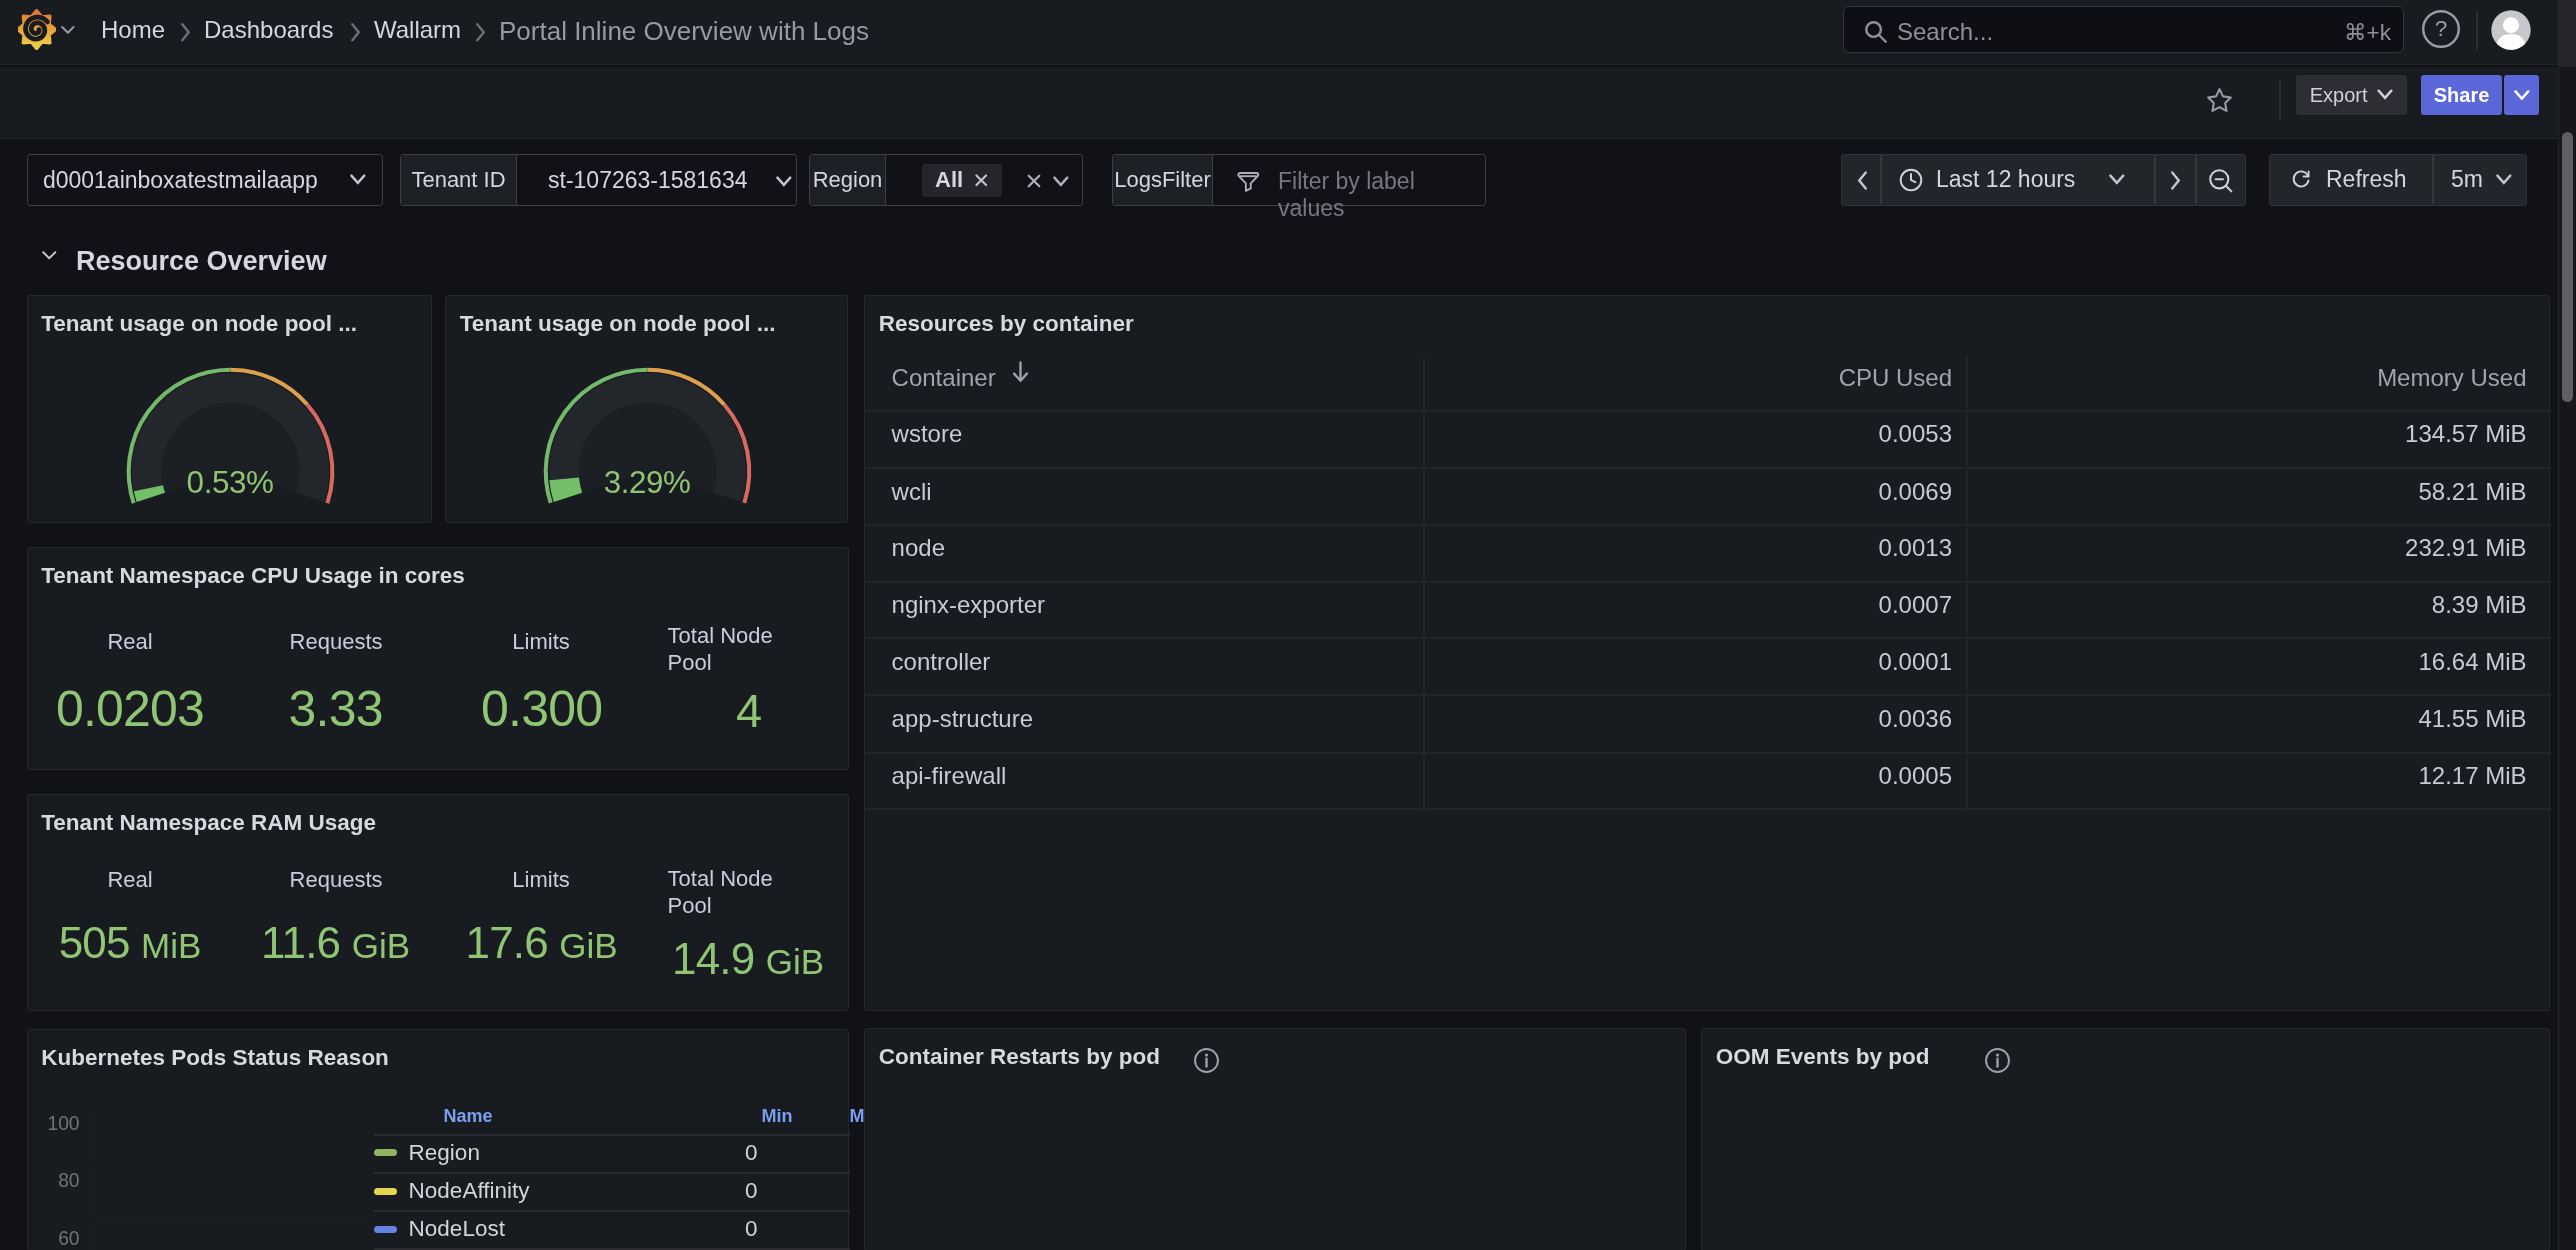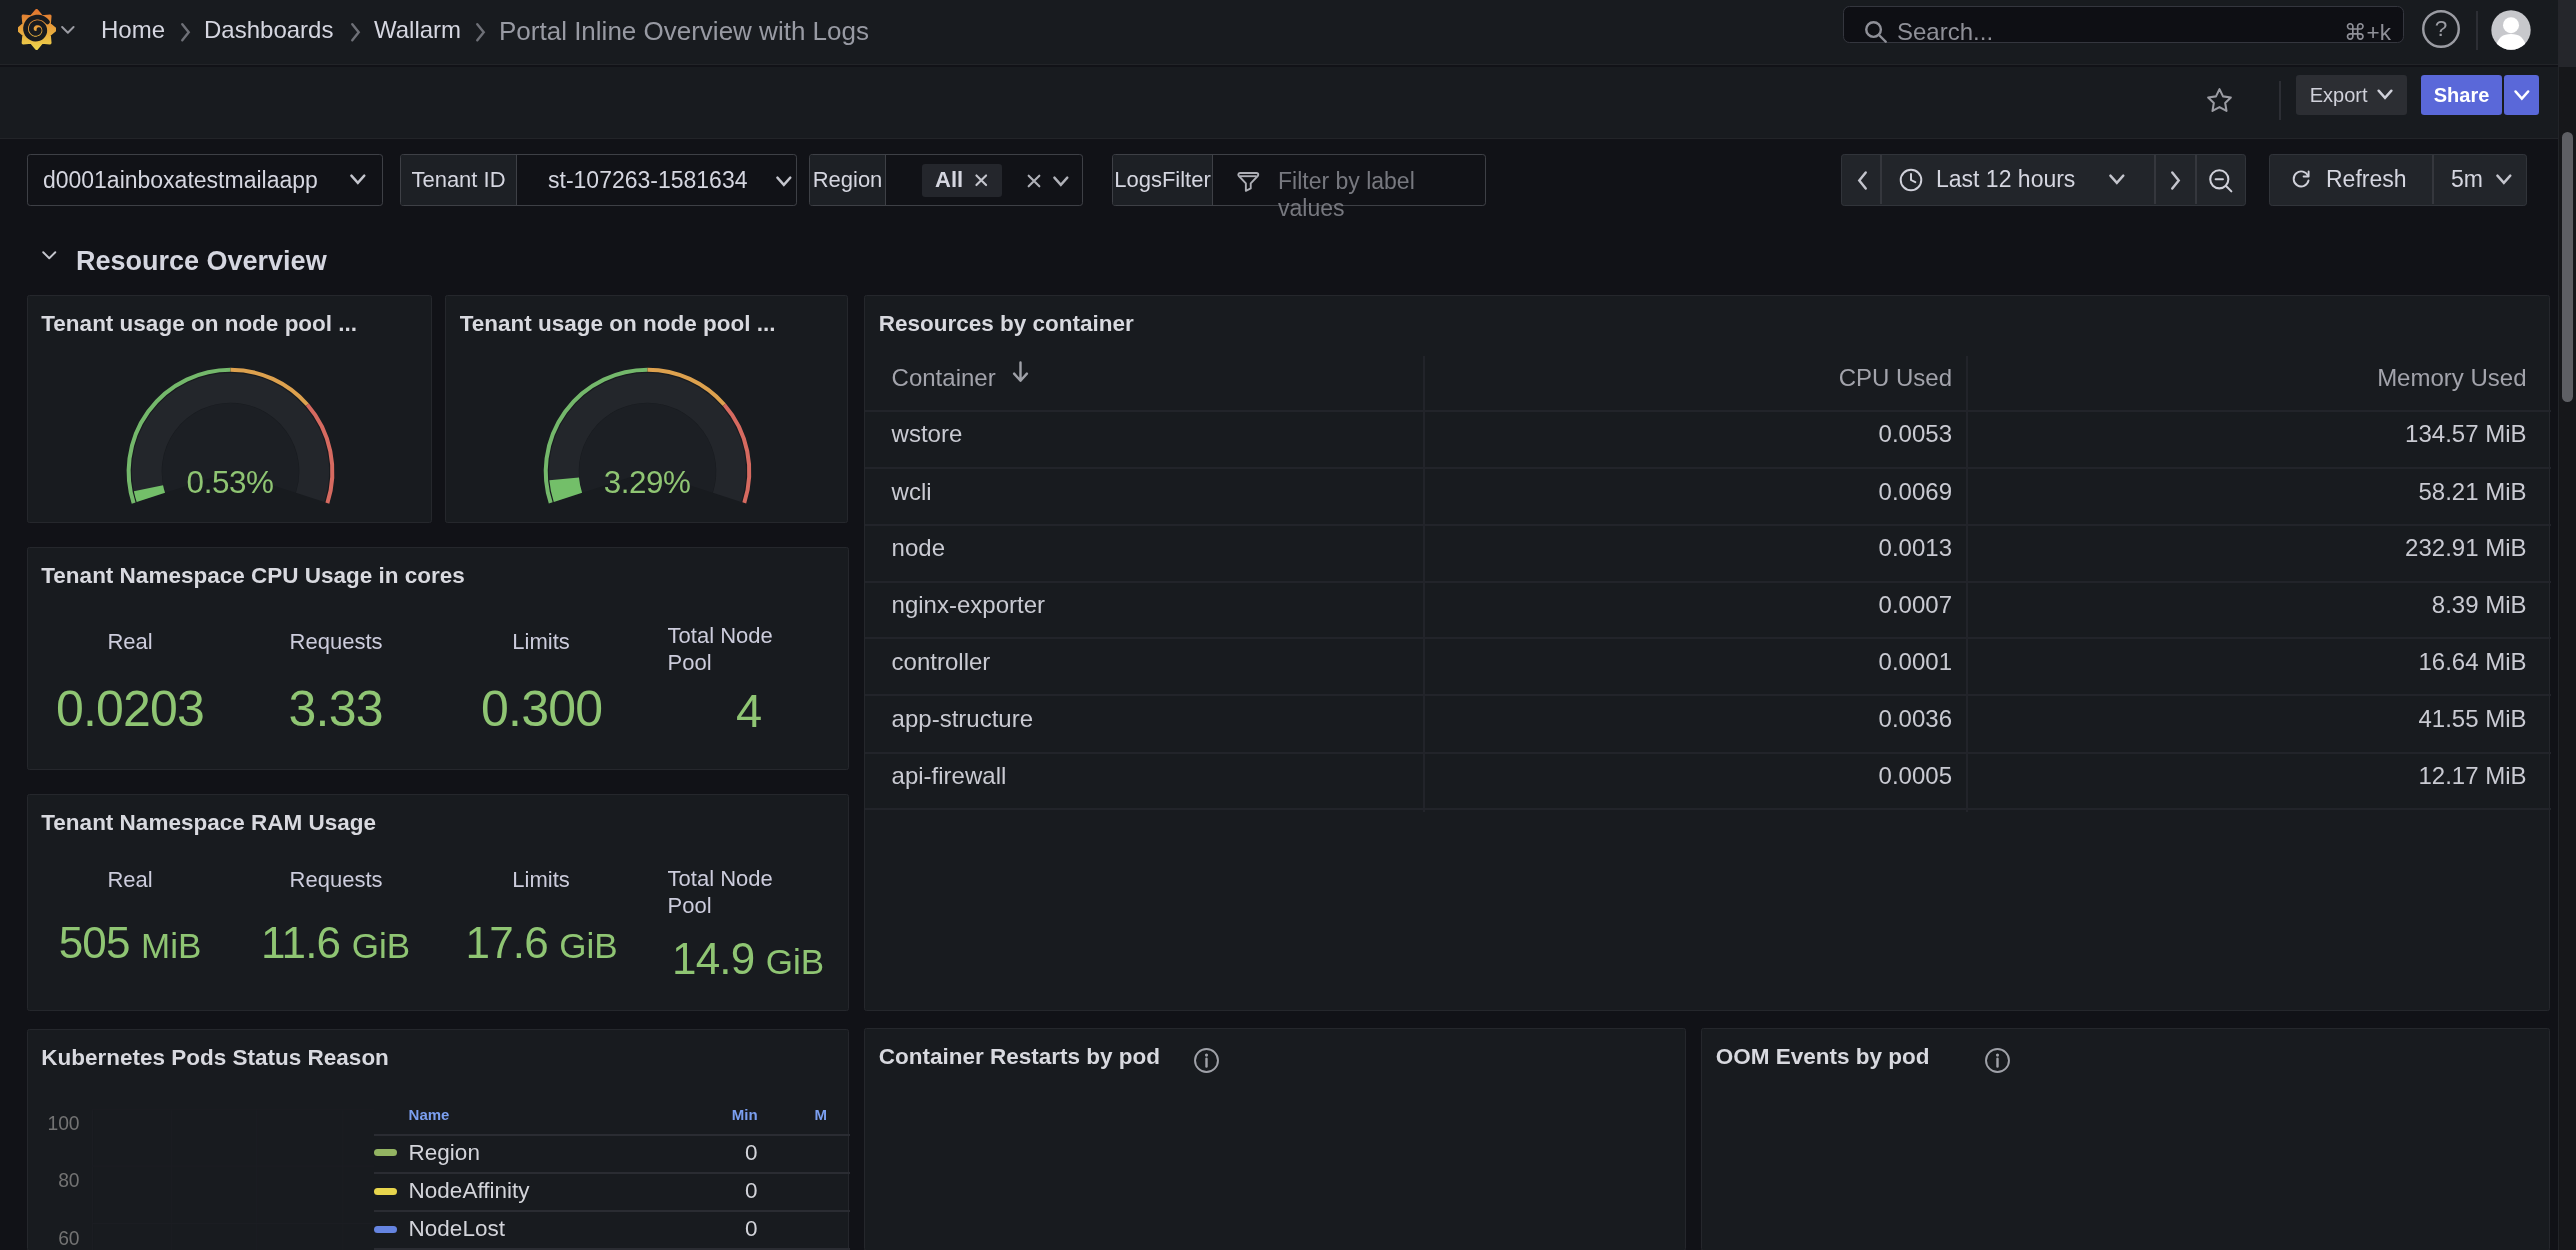--- a/index.html
+++ b/index.html
@@ -3,21 +3,21 @@
 <meta charset="utf-8">
 <style>
 * { margin:0; padding:0; box-sizing:border-box; }
 html,body { width:2576px; height:1251px; background:#111217; font-family:"Liberation Sans", sans-serif; color:#ccccdc; overflow:hidden; }
 .abs { position:absolute; }
 #page { position:relative; width:2576px; height:1251px; }
 
 #nav { position:absolute; left:0; top:0; width:2576px; height:65px; background:#181b1f; border-bottom:1.6px solid #222428; }
 .crumb { font-size:24px; font-weight:500; color:#d5d6e0; }
 .crumb.last { color:#989aa3; font-weight:400; font-size:26px; }
-#search { position:absolute; left:1843px; top:6.4px; width:561px; height:37px; background:#0e0f14; border:1.6px solid #34363e; border-radius:6.4px; }
+#search { position:absolute; left:1843px; top:6.4px; width:561px; height:47px; background:#0e0f14; border:1.6px solid #34363e; border-radius:6.4px; }
 #search .ph { position:absolute; left:53px; top:10.5px; font-size:24px; color:#8f9098; }
 #search .kbd { position:absolute; right:12px; top:11.3px; font-size:22.5px; color:#8f9098; }
 
 #toolbar { position:absolute; left:0; top:67px; width:2576px; height:72px; background:#181b1f; border-bottom:1.6px solid #222428; }
 .btn { position:absolute; top:8px; height:40px; border-radius:3.2px; font-size:20px; display:flex; align-items:center; justify-content:center; }
 #exportBtn { left:2296px; width:111px; background:#2c2e33; color:#d0d1da; gap:9.7px; }
 #shareBtn { left:2421px; width:81px; background:#5a68d9; color:#ffffff; font-weight:700; }
 #shareChev { left:2504px; width:35px; background:#5a68d9; }
 
 .fbox { position:absolute; top:154px; height:52px; border:1.6px solid #3e4046; border-radius:3.2px; display:flex; align-items:center; }
@@ -33,21 +33,21 @@
 .statval { position:absolute; font-size:50px; line-height:1; color:#8fc573; text-align:center; white-space:nowrap; letter-spacing:-0.8px; }
 .statval .unit { font-size:35px; letter-spacing:0; }
 
 .tcell { position:absolute; font-size:24px; line-height:1; color:#c9cad2; white-space:nowrap; }
 .thead { position:absolute; font-size:24px; line-height:1; color:#a2a3ab; white-space:nowrap; }
 .hline { position:absolute; background:#22242a; height:1.6px; }
 .vline { position:absolute; background:#22242a; width:1.6px; }
 
 .pill { position:absolute; width:23px; height:7.2px; border-radius:4px; }
 .lname { position:absolute; font-size:22.5px; color:#d3d4da; }
-.lhead { position:absolute; font-size:15px; font-weight:600; color:#7b9ff0; }
+.lhead { position:absolute; font-size:18px; font-weight:600; color:#7b9ff0;margin-left:35px; }
 .lval { position:absolute; font-size:22.5px; color:#d3d4da; }
 .axlab { position:absolute; font-size:19.3px; color:#737373; text-align:right; width:48px;margin-top:15px; }
 svg { display:block; }
 </style>
 </head>
 <body>
 <div id="page">
 
 <div id="nav">
   <svg class="abs" style="left:17.7px;top:8.9px" width="38" height="41" viewBox="0 0 47 51">

